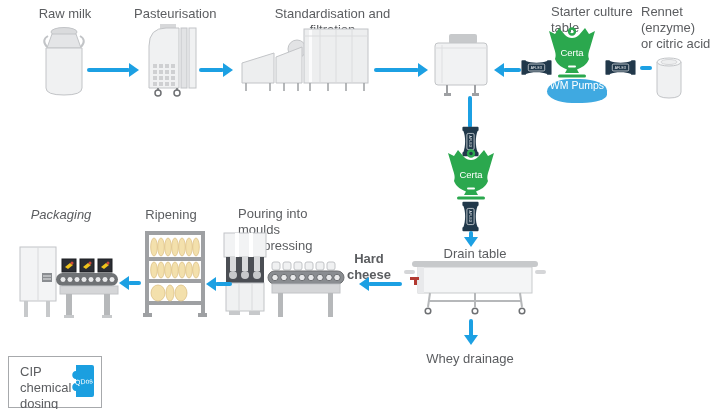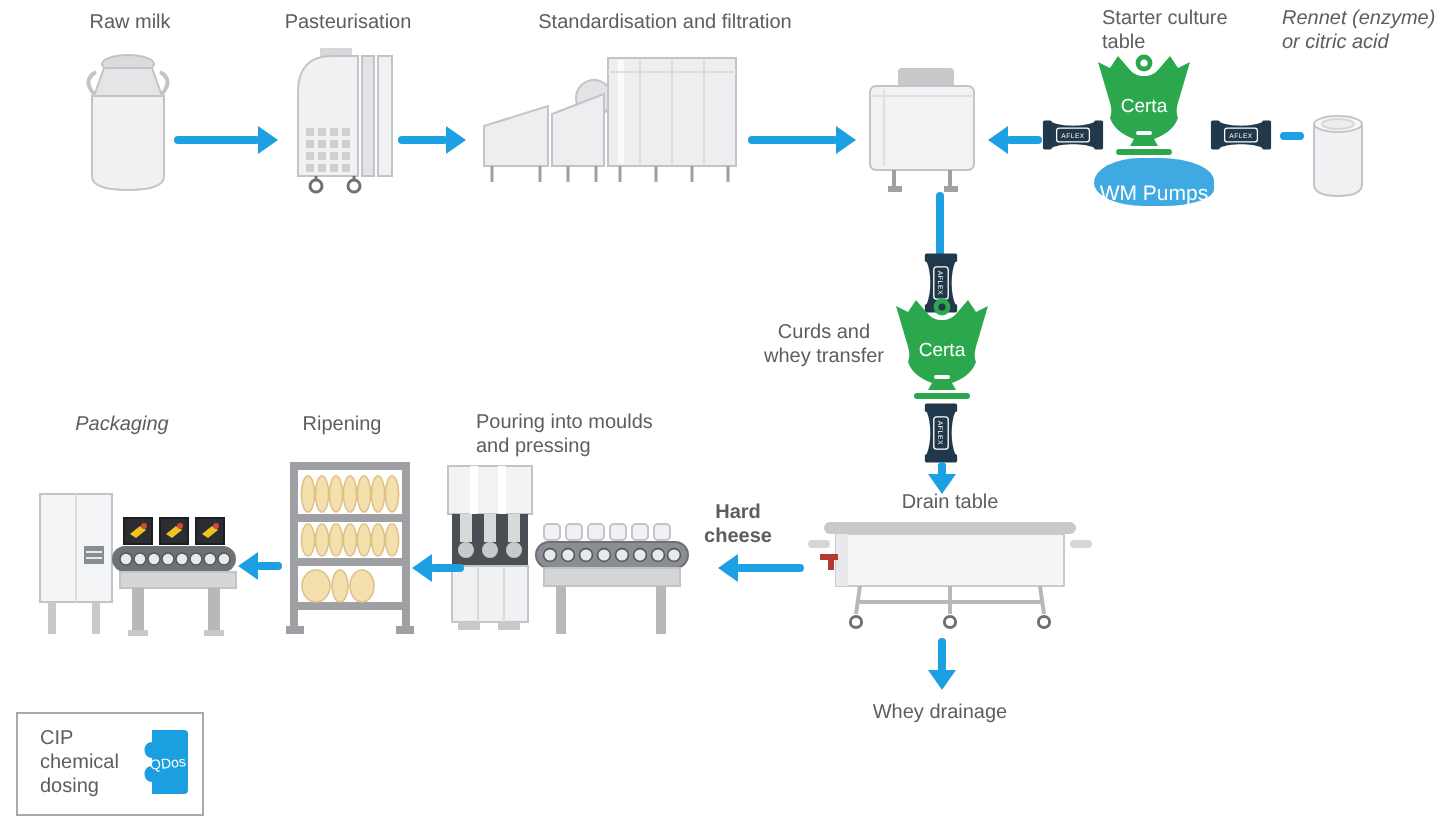--- a/index.html
+++ b/index.html
@@ -2,60 +2,60 @@
 <html><head>
 <meta charset="utf-8">
 <style>
   :root{
     --blue:#1CA0E3; --green:#2BA84E; --navy:#21384A; --bubble:#3FA9E1;
     --txt:#5B5D60; --stroke:#C2C4C7; --fill:#F0F1F2; --mid:#D5D6D8; --dark:#9EA0A3;
   }
   html,body{margin:0;padding:0;background:#fff;}
   .canvas{position:relative;width:727px;height:409px;background:#fff;overflow:hidden;
     font-family:"Liberation Sans", sans-serif;}
-  .lbl{position:absolute;font-size:10px;line-height:1.22;color:var(--txt);
+  .lbl{position:absolute;font-size:13px;line-height:1.22;color:var(--txt);
     white-space:pre-line;}
   .ctr{text-align:center;}
   .icon{position:absolute;}
   
   .arr{position:absolute;height:14px;}
   .arr .s{position:absolute;top:5px;height:4px;background:var(--blue);border-radius:2px;}
   .arr.right .s{left:0;right:9px;}
   .arr.right .h{position:absolute;right:0;top:0;width:0;height:0;
     border-top:7px solid transparent;border-bottom:7px solid transparent;border-left:10px solid var(--blue);}
   .arr.left .s{right:0;left:9px;}
   .arr.left .h{position:absolute;left:0;top:0;width:0;height:0;
     border-top:7px solid transparent;border-bottom:7px solid transparent;border-right:10px solid var(--blue);}
   .arr.down{width:14px;}
   .arr.down .s{left:5px;width:4px;top:0;bottom:8px;height:auto;}
   .arr.down .h{position:absolute;bottom:0;left:0;width:0;height:0;
     border-left:7px solid transparent;border-right:7px solid transparent;border-top:10px solid var(--blue);}
   .vline{position:absolute;width:4px;background:var(--blue);border-radius:2px;}
   .dash{position:absolute;height:4px;background:var(--blue);border-radius:2px;}
   
   .bubble{position:absolute;background:var(--bubble);color:#fff;font-size:10.5px;
-    display:flex;align-items:flex-end;justify-content:center;
+    display:flex;align-items:flex-start;justify-content:center;
     border-radius:46% 54% 50% 50% / 62% 58% 42% 58%;}
   .bubble:after{content:"";position:absolute;left:8px;bottom:-4px;width:9px;height:9px;
     background:var(--bubble);border-radius:2px;transform:rotate(18deg);z-index:-1;}
   
   .cipbox{position:absolute;border:1px solid #A7A9AC;background:#fff;}
   .cipbox .lbl{position:absolute;left:11px;top:7px;}
 </style>
 </head>
 <body>
 
 <div class="canvas">
 
   <div class="lbl ctr" style="left:30px;top:6px;width:70px;">Raw milk</div>
   <div class="lbl ctr" style="left:134px;top:6px;width:80px;">Pasteurisation</div>
   <div class="lbl ctr" style="left:246px;top:6px;width:135px;margin-left:19px;">Standardisation and filtration</div>
   <div class="lbl" style="left:551px;top:4px;width:85px;">Starter culture
 table</div>
-  <div class="lbl" style="left:641px;top:4px;width:86px;font-style:italic;">Rennet (enzyme)
+  <div class="lbl" style="left:641px;top:4px;width:86px;">Rennet (enzyme)
 or citric acid</div>
 
   <svg class="icon" style="left:40px;top:24px;" width="48" height="74" viewBox="0 0 48 74">
     <ellipse cx="24" cy="8" rx="13" ry="4.5" fill="#DADBDD" stroke="#C2C4C7"></ellipse>
     <path d="M8,12 Q1,16 7,23" fill="none" stroke="#C2C4C7" stroke-width="2"></path>
     <path d="M40,12 Q47,16 41,23" fill="none" stroke="#C2C4C7" stroke-width="2"></path>
     <path d="M12,10 L36,10 L41,24 L7,24 Z" fill="#E4E5E7" stroke="#C2C4C7"></path>
     <path d="M6,24 L42,24 L42,64 Q42,71 24,71 Q6,71 6,64 Z" fill="#F0F1F2" stroke="#C2C4C7"></path>
   </svg>
 
@@ -188,22 +188,20 @@
   <svg class="icon" style="left:461px;top:126px;" width="19" height="31" viewBox="0 0 20 32">
     <g transform="translate(20,0) rotate(90)">
       <rect x="0.5" y="1.5" width="4.5" height="17" rx="1" fill="#21384A"></rect>
       <rect x="27" y="1.5" width="4.5" height="17" rx="1" fill="#21384A"></rect>
       <path d="M5,2.5 C10.5,5 21.5,5 27,2.5 L27,17.5 C21.5,15 10.5,15 5,17.5 Z" fill="#21384A"></path>
       <rect x="7.5" y="6.2" width="17" height="7.6" rx="1.5" fill="none" stroke="#fff" stroke-width="0.7"></rect>
       <text x="16" y="11.6" font-size="3.6" fill="#fff" text-anchor="middle" letter-spacing="0.3">AFLEX</text>
     </g>
   </svg>
 
-  <div class="lbl ctr" style="left:371px;top:161px;width:82px;">Curds and
-whey transfer</div>
 
   <svg class="icon" style="left:446px;top:149px;" width="50" height="52" viewBox="0 0 50 52">
     <circle cx="25" cy="4.5" r="3" fill="none" stroke="#2BA84E" stroke-width="2.4"></circle>
     <path d="M25,11 C22,11 20,10 18,8 L12,1 L8,7 L2,4 L7,21 C9,27 9,29 8,32 C10,38 16,41 20,42.5 L18,46 L32,46 L30,42.5 C34,41 40,38 42,32 C41,29 41,27 43,21 L48,4 L42,7 L38,1 L32,8 C30,10 28,11 25,11 Z" fill="#2BA84E"></path>
     <rect x="11" y="47.5" width="28" height="3" rx="1.5" fill="#2BA84E"></rect>
     <rect x="21" y="38.5" width="8" height="2" rx="1" fill="#fff"></rect>
     <text x="25" y="29" font-size="9.5" fill="#fff" text-anchor="middle">Certa</text>
   </svg>
 
   <svg class="icon" style="left:461px;top:201px;" width="19" height="31" viewBox="0 0 20 32">

